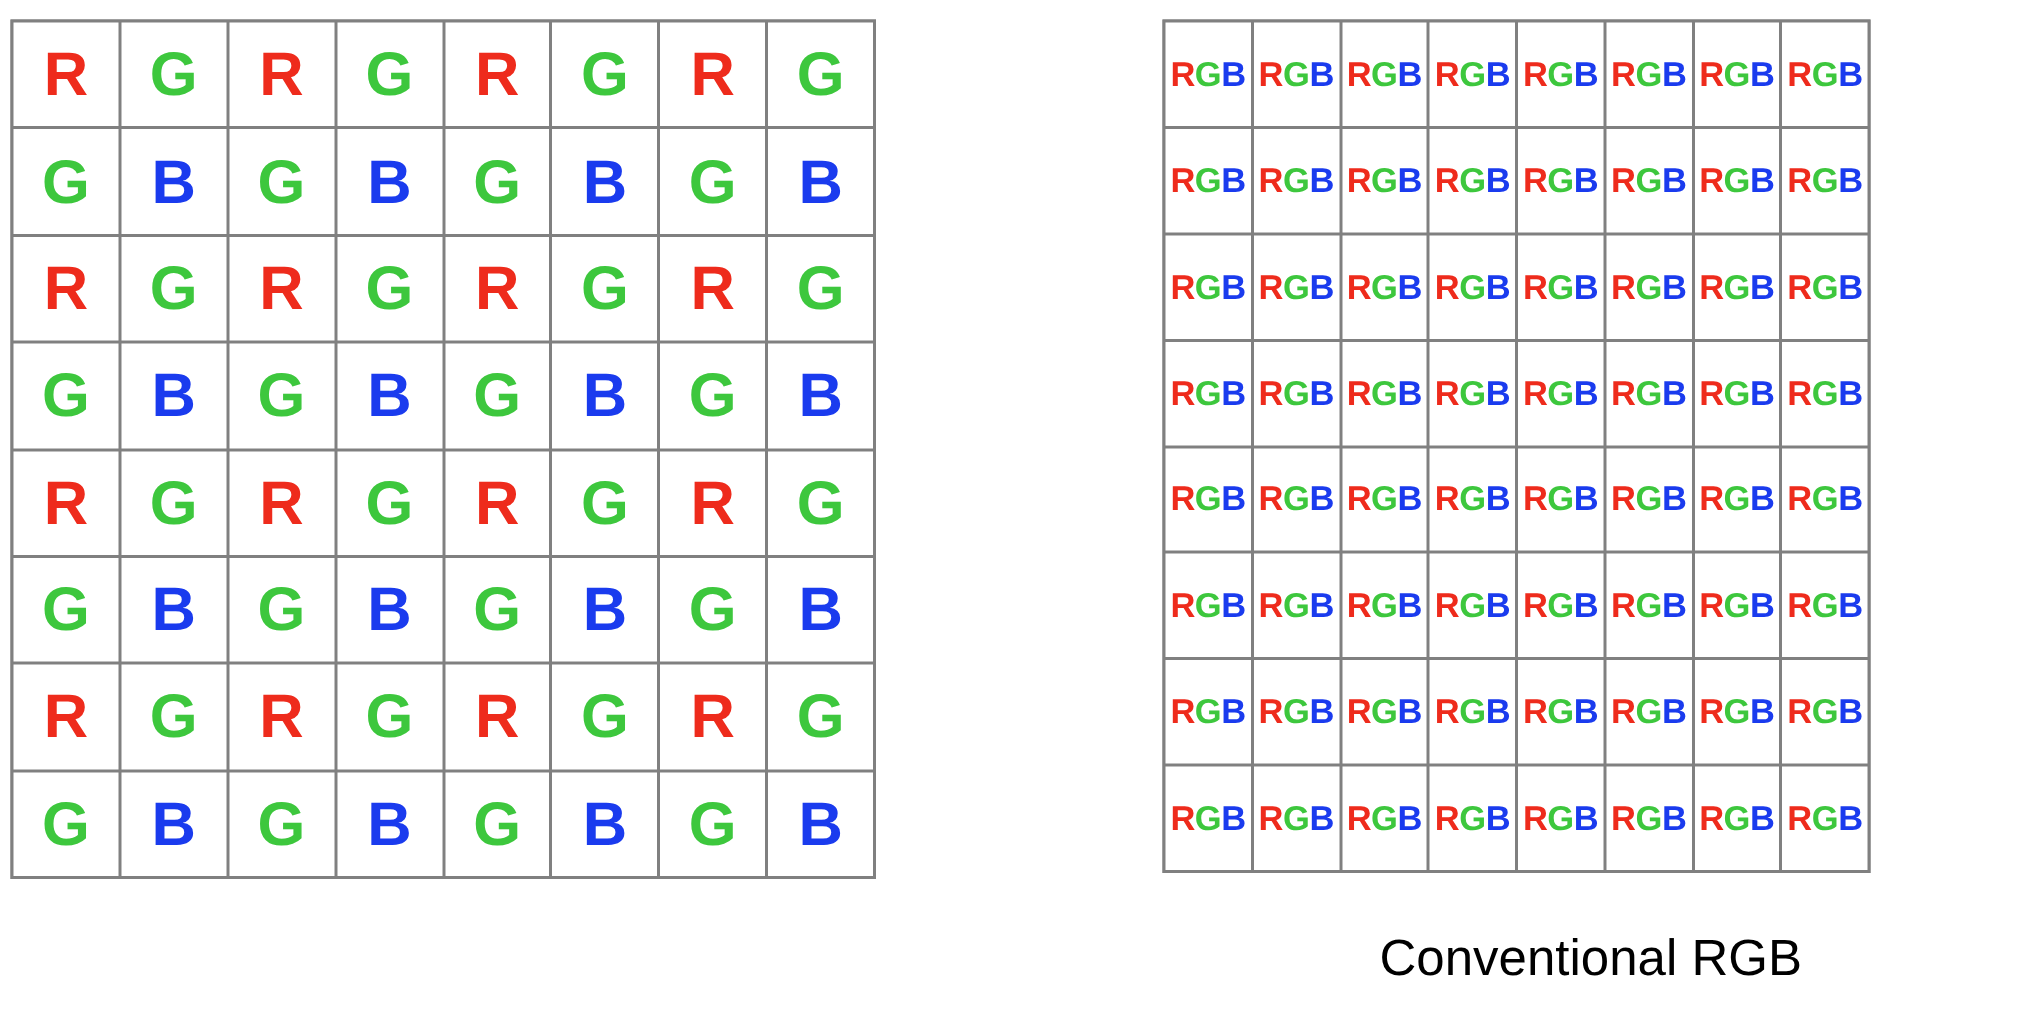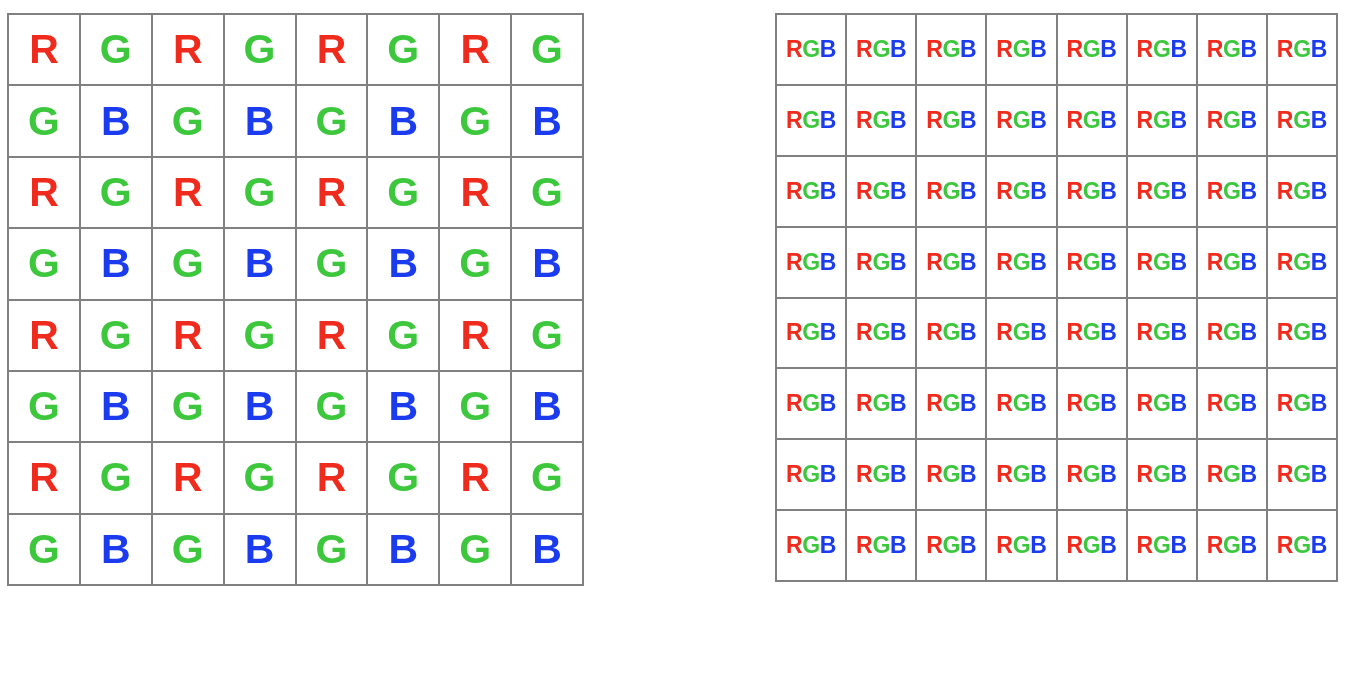--- a/index.html
+++ b/index.html
@@ -45,21 +45,21 @@
     box-sizing: border-box;
     gap: 2px;
   }
   #grid-bayer {
     width: 577px;
     height: 573px;
     grid-template-columns: repeat(8, 1fr);
     grid-template-rows: repeat(8, 1fr);
   }
   #grid-rgb {
-    width: 563px;
+    width: 472px;
     height: 569px;
     grid-template-columns: repeat(8, 1fr);
     grid-template-rows: repeat(8, 1fr);
   }
 
   .cell {
     background: #ffffff;
     display: flex;
     align-items: center;
     justify-content: center;
@@ -501,14 +501,15 @@
         <div class="cell cell-rgb">
           <span class="glyph"><span class="ch-R" style="color: rgb(238, 43, 28);">R</span><span class="ch-G" style="color: rgb(61, 199, 61);">G</span><span class="ch-B" style="color: rgb(26, 59, 238);">B</span></span>
         </div>
         <div class="cell cell-rgb">
           <span class="glyph"><span class="ch-R" style="color: rgb(238, 43, 28);">R</span><span class="ch-G" style="color: rgb(61, 199, 61);">G</span><span class="ch-B" style="color: rgb(26, 59, 238);">B</span></span>
         </div>
       </div>
   </div>
 
 
+  <div class="caption" id="caption-rgb">Conventional RGB</div>
 
 </div>
 
 </body></html>

